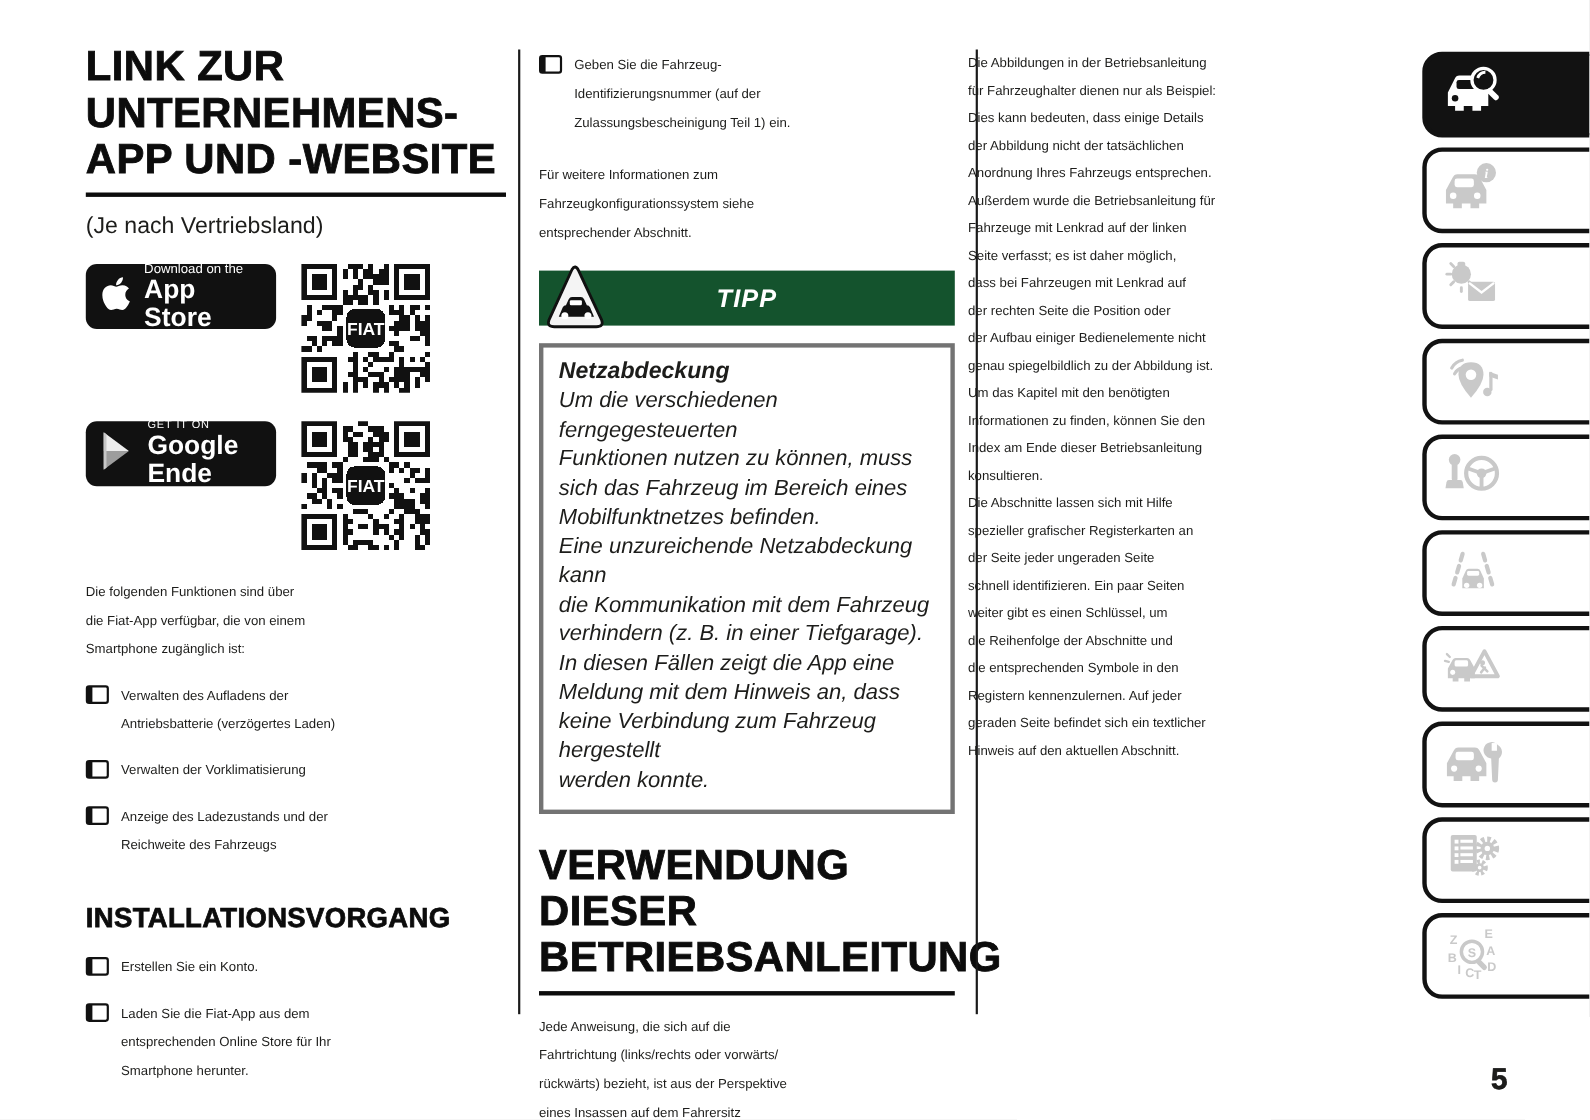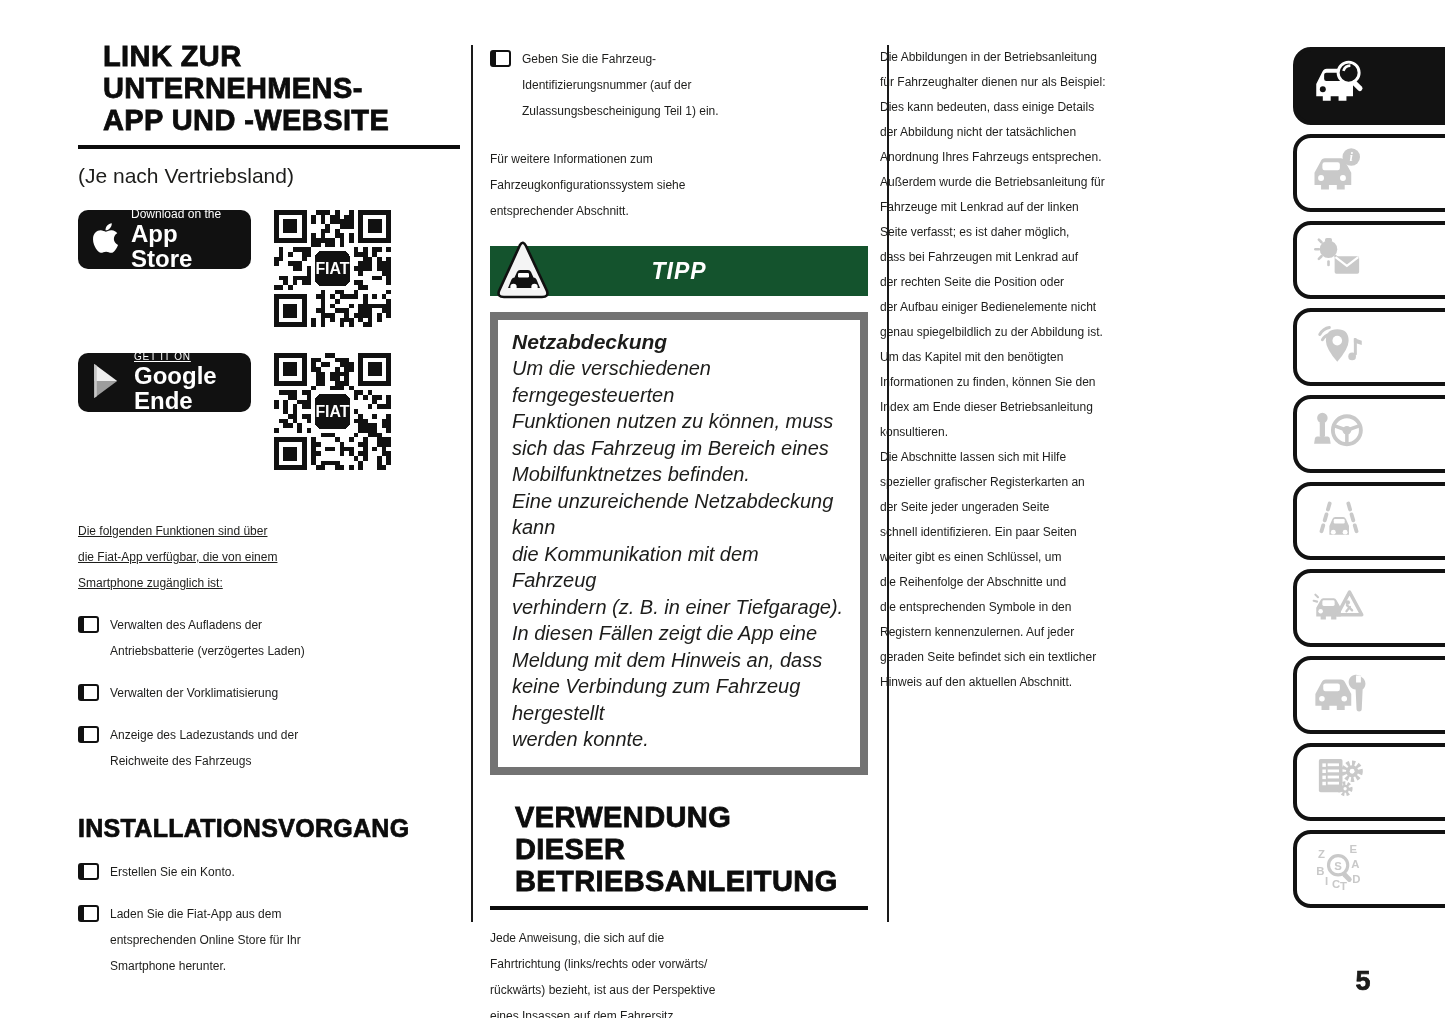--- a/index.html
+++ b/index.html
@@ -10,48 +10,48 @@
   .pre{white-space:pre-line;}
   
   .col{position:absolute;top:40px;}
   .col1{left:78px;width:382px;}
   .col2{left:490px;width:378px;}
   .col3{left:880px;width:388px;}
   .vline{position:absolute;top:45px;width:2px;height:877px;background:#1a1a1a;}
   .vline1{left:471px;}
   .vline2{left:887px;}
   
-  .h1{font-weight:bold;font-size:29px;line-height:32px;letter-spacing:.4px;color:#0c0c0c;margin-left:25px;
+  .h1{font-weight:bold;font-size:38px;line-height:42px;letter-spacing:.4px;color:#0c0c0c;
       -webkit-text-stroke:.8px #0c0c0c;}
   .rule{height:4px;background:#0c0c0c;margin-top:9px;}
   .h2{font-weight:bold;font-size:25px;letter-spacing:.3px;color:#0c0c0c;
       -webkit-text-stroke:.7px #0c0c0c;margin-top:40px;}
   
   .body{font-size:12px;line-height:26px;}
   .subtitle{font-size:21px;margin-top:15px;}
   
   .check{display:flex;gap:11px;margin-top:16px;}
   .cbx{flex:0 0 auto;width:13px;height:13px;border:2.5px solid #111;border-left-width:6.5px;
        border-radius:3px;margin-top:4px;}
   
   .badges-row{display:flex;align-items:flex-start;gap:23px;margin-top:22px;}
   .store-badge{width:173px;height:59px;background:#111;border-radius:10px;color:#fff;
        display:flex;align-items:center;padding:16px 14px;box-sizing:border-box;gap:12px;}
   .store-badge .tx{display:flex;flex-direction:column;line-height:1.05;}
   .badge-small{font-size:12px;}
-  .badge-small.caps{font-size:10px;letter-spacing:.8px;text-decoration:underline;}
+  .badge-small.caps{font-size:10px;letter-spacing:.8px;}
   .badge-big{font-size:24px;font-weight:bold;}
   .qr{width:117px;height:117px;}
   
   .tip{position:relative;margin-top:22px;height:50px;background:#14532d;
        display:flex;align-items:center;justify-content:center;}
   .tip-label{color:#fff;font-weight:bold;font-style:italic;font-size:23px;letter-spacing:1px;}
   .tip-icon{position:absolute;left:5px;top:-5px;}
   
-  .note-box{margin-top:16px;border:8px solid #737373;padding:8px 14px 14px 14px;}
+  .note-box{margin-top:16px;border:4px solid #737373;padding:8px 14px 14px 14px;}
   .note-title{font-weight:bold;font-style:italic;font-size:21px;line-height:27px;}
   .note-body{font-style:italic;font-size:20px;line-height:26.5px;}
   
   .tab{position:absolute;left:1293px;width:172px;height:78px;box-sizing:border-box;
        background:#fff;border:4px solid #121212;border-radius:18px;
        display:flex;align-items:center;padding-left:13px;}
   .tab.active{background:#121212;}
   .pagenum{position:absolute;left:1341px;top:966px;width:44px;text-align:center;
        font-size:27px;font-weight:bold;-webkit-text-stroke:.6px #0c0c0c;}
 </style>
@@ -466,21 +466,21 @@
             <rect x="16" y="24" width="1" height="1"></rect>
             <rect x="18" y="24" width="1" height="1"></rect>
             <rect x="22" y="24" width="1" height="1"></rect>
             <rect x="23" y="24" width="1" height="1"></rect>
           </g>
         <rect x="8.4" y="8.4" width="8.2" height="8.2" rx="1.9" fill="#111" stroke="#fff" stroke-width="0.7"></rect>
         <text x="12.5" y="13.7" text-anchor="middle" font-size="3.4" font-weight="bold" fill="#fff" font-family="Liberation Sans, sans-serif">FIAT</text>
       </svg>
     </div>
 
-    <div class="body pre" style="margin-top:48px;text-decoration:underline;">Die folgenden Funktionen sind über
+    <div class="body pre" style="margin-top:25px;">Die folgenden Funktionen sind über
 die Fiat-App verfügbar, die von einem
 Smartphone zugänglich ist:</div>
 
     <div class="check">
       <span class="cbx"></span>
       <span class="body pre">Verwalten des Aufladens der
 Antriebsbatterie (verzögertes Laden)</span>
     </div>
     <div class="check">
       <span class="cbx"></span>

